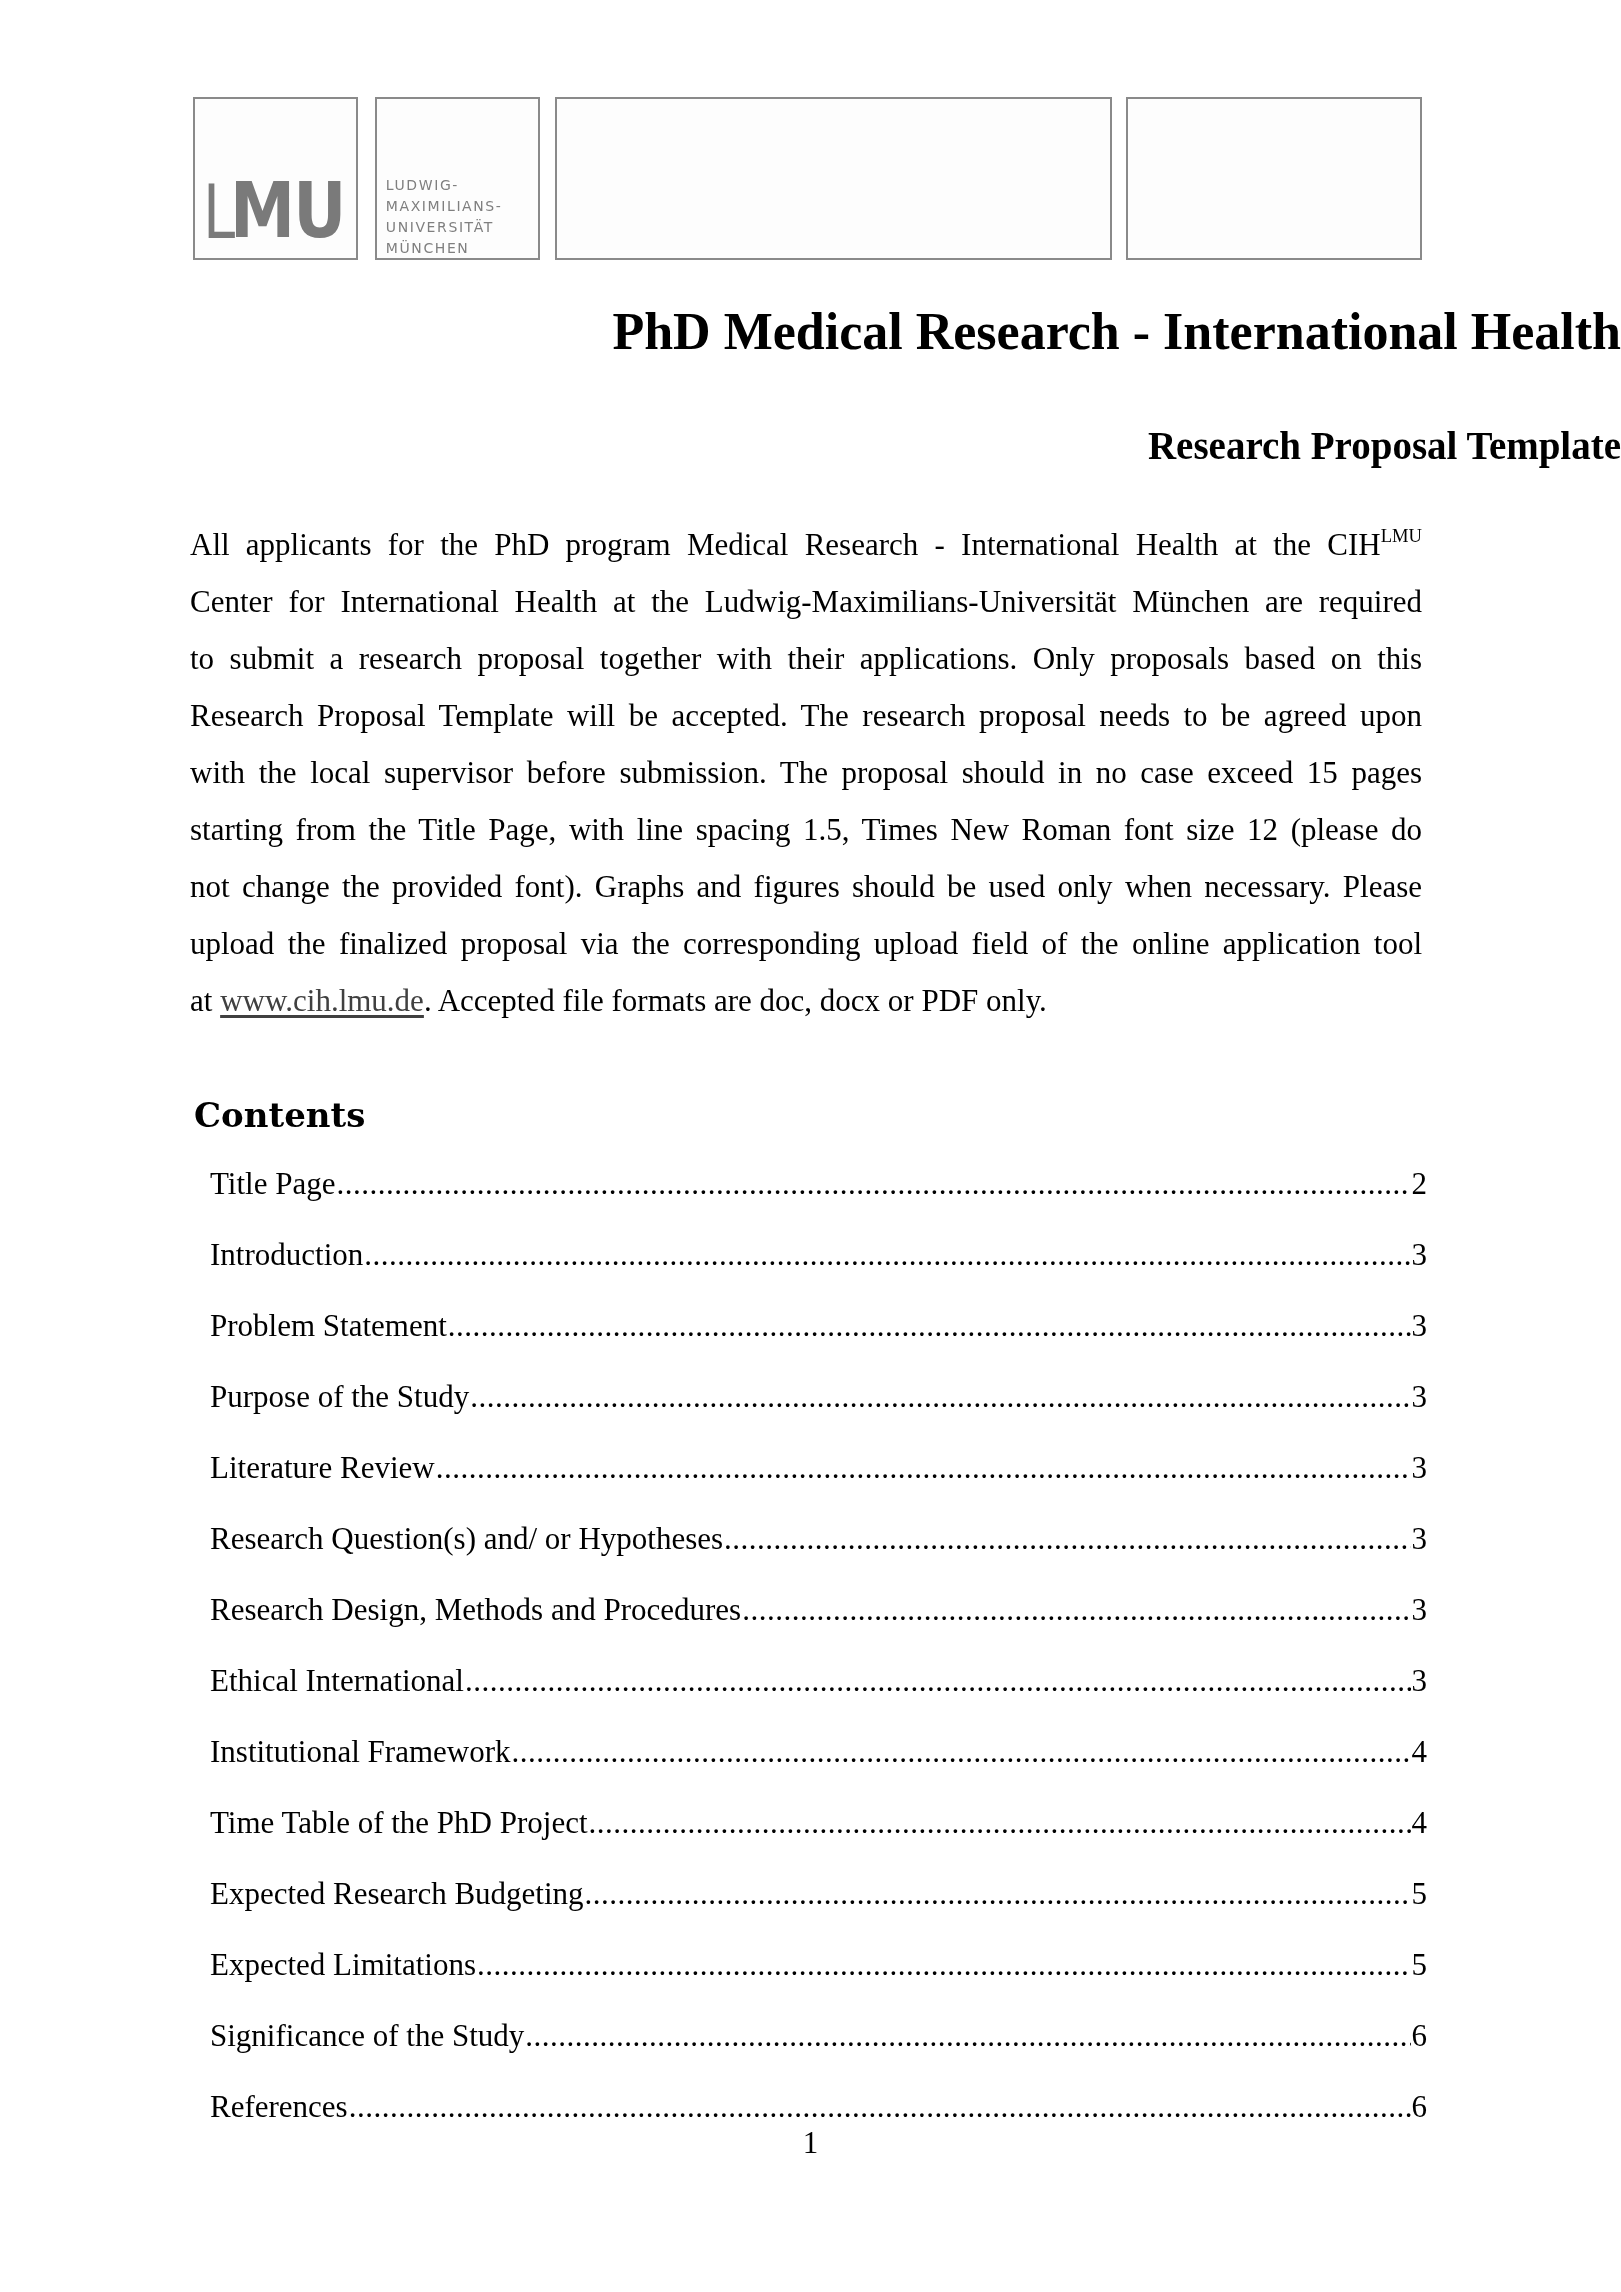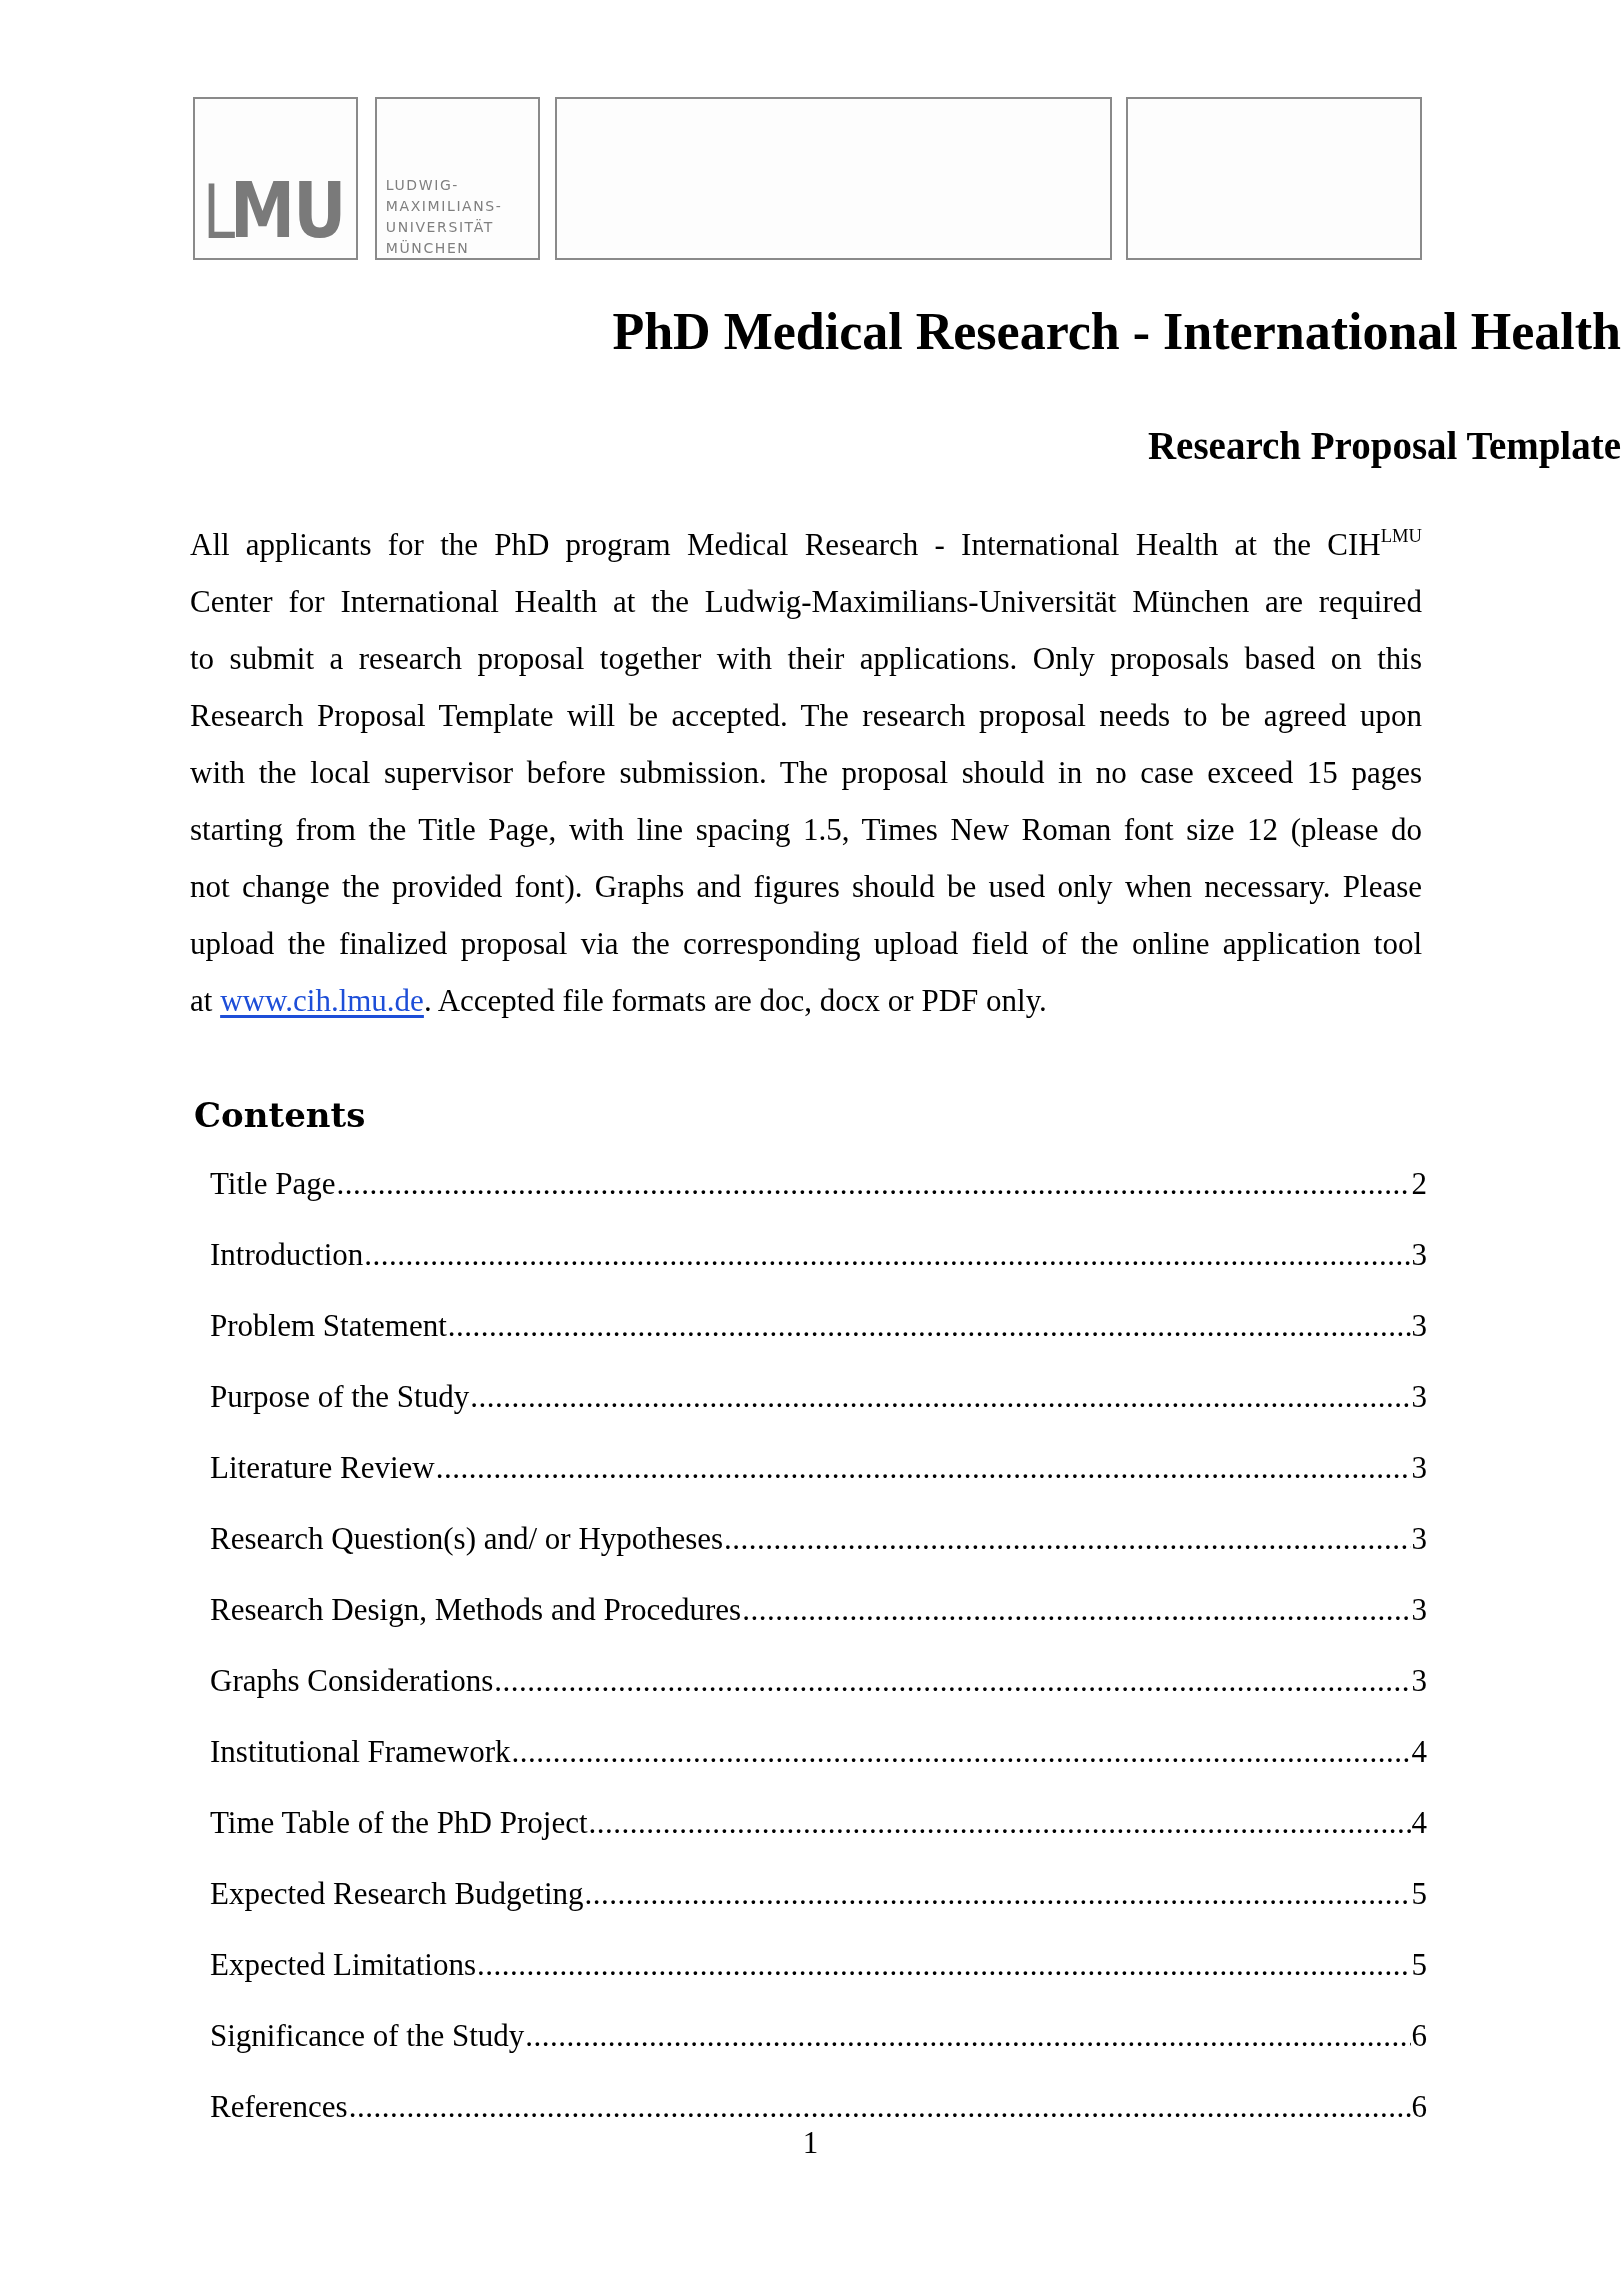--- a/index.html
+++ b/index.html
@@ -33,21 +33,21 @@
   #main-title { top: 300px; font-size: 52px; line-height: 63px; }
   #sub-title  { top: 421px; font-size: 39px; line-height: 49px; }
 
   
   #intro { position: absolute; left: 190px; width: 1232px; top: 516px;
            font-size: 31px; line-height: 57px; text-align: justify; }
   #intro .line { display: block; height: 57px; white-space: nowrap;
                  text-align: justify; text-align-last: justify; }
   #intro .line.last { text-align-last: left; }
   #intro sup { font-size: 18.6px; vertical-align: 0; position: relative; top: -12.7px; }
-  #intro a { color: #1d4ed8; text-decoration: underline; text-underline-offset: 3.9px; }
+  #intro a { color: #404040; text-decoration: underline; text-underline-offset: 3.9px; }
 
   
   #contents-heading { position: absolute; left: 194px; top: 1094px;
                       font-family: "DejaVu Serif", "Liberation Serif", serif;
                       font-weight: bold; font-size: 34px; line-height: 43px; }
 
   #toc { position: absolute; left: 194px; width: 1233px; top: 1164px; }
   .toc-row { display: flex; align-items: baseline; height: 71px;
              font-size: 31px; line-height: 39px; margin-left: 16px; }
   .toc-label { white-space: nowrap; }
@@ -126,21 +126,21 @@
       <span class="toc-label">Research Question(s) and/ or Hypotheses</span>
       <span class="toc-leader"></span>
       <span class="toc-page">3</span>
     </div>
     <div class="toc-row">
       <span class="toc-label">Research Design, Methods and Procedures</span>
       <span class="toc-leader"></span>
       <span class="toc-page">3</span>
     </div>
     <div class="toc-row">
-      <span class="toc-label">Graphs Considerations</span>
+      <span class="toc-label">Ethical International</span>
       <span class="toc-leader"></span>
       <span class="toc-page">3</span>
     </div>
     <div class="toc-row">
       <span class="toc-label">Institutional Framework</span>
       <span class="toc-leader"></span>
       <span class="toc-page">4</span>
     </div>
     <div class="toc-row">
       <span class="toc-label">Time Table of the PhD Project</span>

